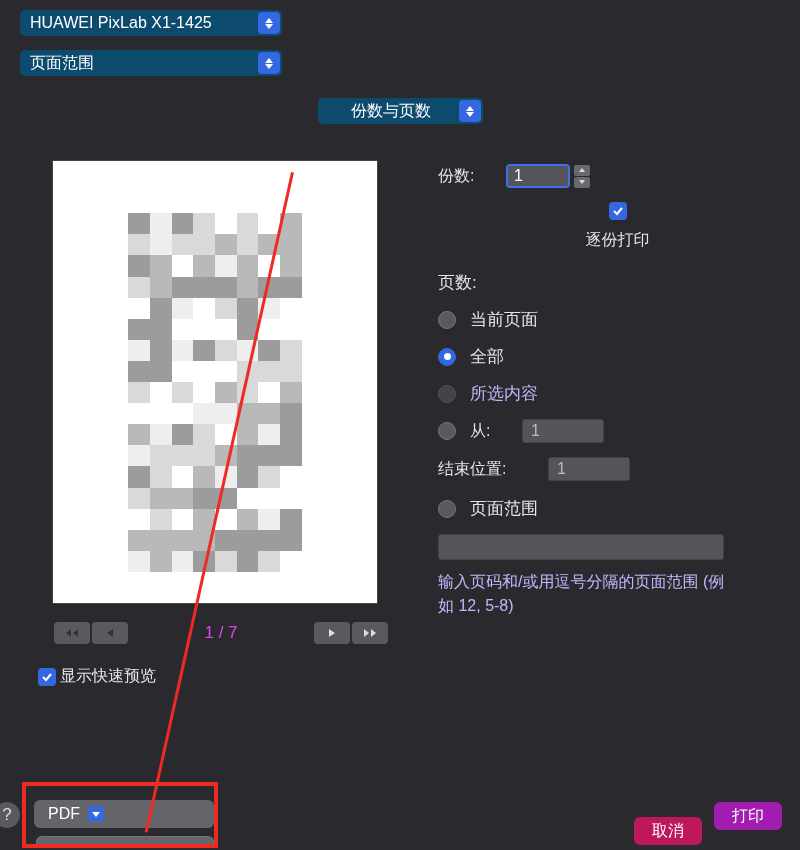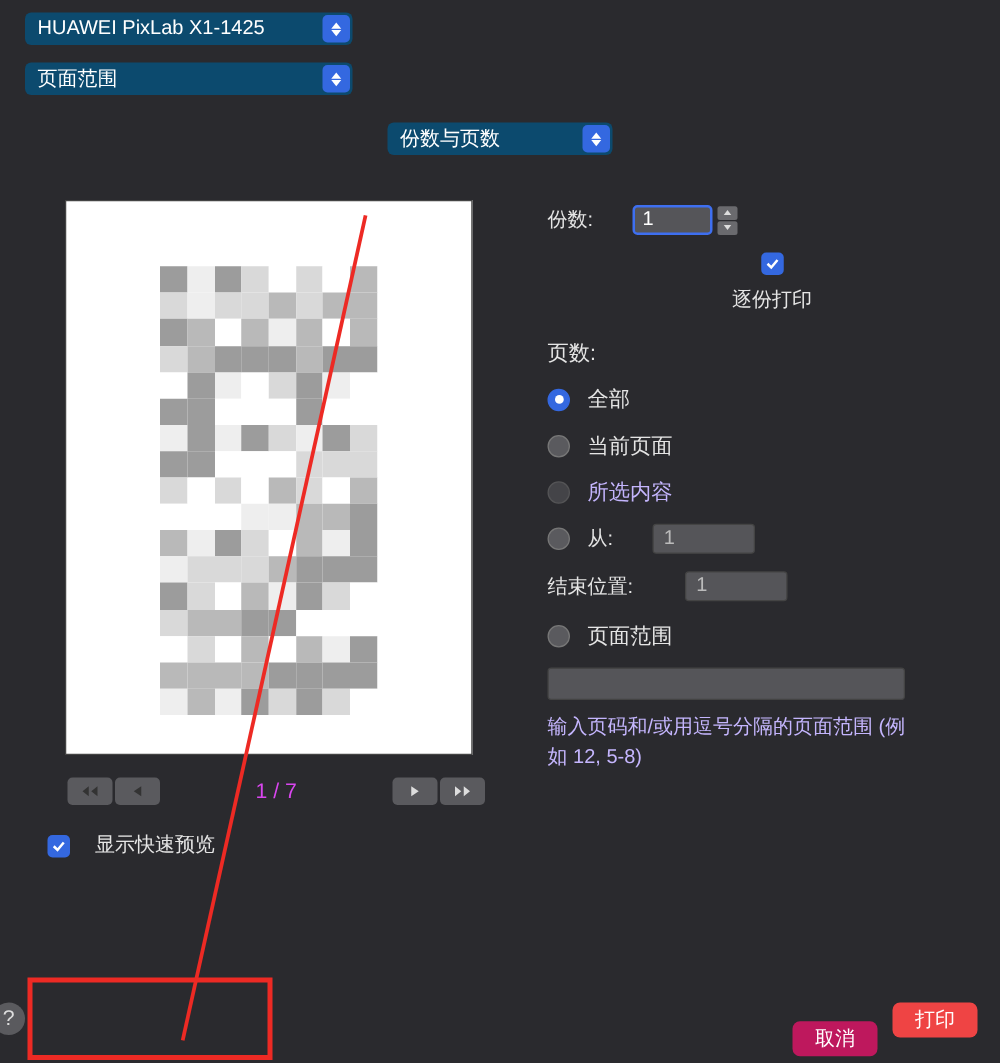--- a/index.html
+++ b/index.html
@@ -32,21 +32,21 @@
       color: #fff;
       height: 26px;
       border-radius: 5px;
       display: flex;
       align-items: center;
       padding: 0 28px 0 10px;
       position: relative;
       font-size: 16px;
     }
     .select-wide { width: 262px; }
-    .select-med { width: 180px; }
+    .select-med { width: 165px; justify-content: center; }
     .select-arrows {
       position: absolute;
       right: 2px;
       top: 2px;
       bottom: 2px;
       width: 22px;
       background: #3468e0;
       border-radius: 4px;
       display: flex;
       flex-direction: column;
@@ -118,21 +118,21 @@
       align-items: center;
       justify-content: center;
       color: #2a2a2e;
       font-size: 11px;
     }
     .nav-btn svg { display: block; }
     .page-counter { color: #d946ef; font-size: 17px; }
     .quick-preview-row {
       display: flex;
       align-items: center;
-      gap: 20px;
+      gap: 4px;
       margin-top: 22px;
       padding-left: 0px;
       margin-left: -14px;
     }
     .checkbox {
       width: 18px; height: 18px;
       border-radius: 4px;
       background: #3468e0;
       display: flex;
       align-items: center;
@@ -282,21 +282,21 @@
     .action-btn {
       height: 28px;
       border-radius: 6px;
       padding: 0 18px;
       display: flex; align-items: center; justify-content: center;
       font-size: 16px;
       margin-top: 6px;
       margin-left: 12px;
     }
     .cancel-btn { background: #be185d; color: #fff; margin-top: 21px; }
-    .print-btn { background: #ef4444; color: #fff; }
+    .print-btn { background: #a21caf; color: #fff; }
     .red-line {
       position: absolute;
       width: 3px; height: 780px;
       background: #ed2a24;
       transform-origin: top left;
     }
     .red-box {
       position: absolute;
       border: 4px solid #ed2a24;
       background: transparent;
@@ -665,26 +665,26 @@
           <svg width="12" height="12" viewBox="0 0 12 12">
               <path d="M2 6 L5 9 L10 3" stroke="#fff" stroke-width="2" fill="none"></path>
             </svg>
         </div>
         <span>逐份打印</span>
       </div>
 
       <div class="section-header">页数:</div>
 
       <div class="radio-row indent">
+        <div class="radio"></div>
+        <span class="radio-label">当前页面</span>
+      </div>
+      <div class="radio-row indent">
         <div class="radio checked"></div>
         <span class="radio-label">全部</span>
-      </div>
-      <div class="radio-row indent">
-        <div class="radio"></div>
-        <span class="radio-label">当前页面</span>
       </div>
       <div class="radio-row indent">
         <div class="radio disabled"></div>
         <span class="radio-label disabled-text">所选内容</span>
       </div>
       <div class="from-row indent">
         <div class="radio"></div>
         <span class="from-label">从:</span>
         <input class="small-input" value="1" style="">
       </div>
@@ -697,19 +697,26 @@
         <span class="radio-label">页面范围</span>
       </div>
       <div class="range-input"></div>
       <div class="hint-text">输入页码和/或用逗号分隔的页面范围 (例如 12, 5-8)</div>
     </div>
   </div>
 </div>
 
 <div class="footer">
   <div class="help-btn">?</div>
+  <div class="pdf-wrap">
+    <div class="pdf-btn">
+      <span>PDF</span>
+      <span class="pdf-chevron"></span>
+    </div>
+    <div class="recent-bar"></div>
+  </div>
   <div class="footer-spring"></div>
   <div class="action-btn cancel-btn">取消</div>
   <div class="action-btn print-btn">打印</div>
 </div>
 
 <div class="red-line" style="left:291px; top:172px; height:676px; transform: rotate(12.5deg);"></div>
 <div class="red-box" style="left:22px; top:782px; width:196px; height:66px;"></div>
 
 </body></html>

